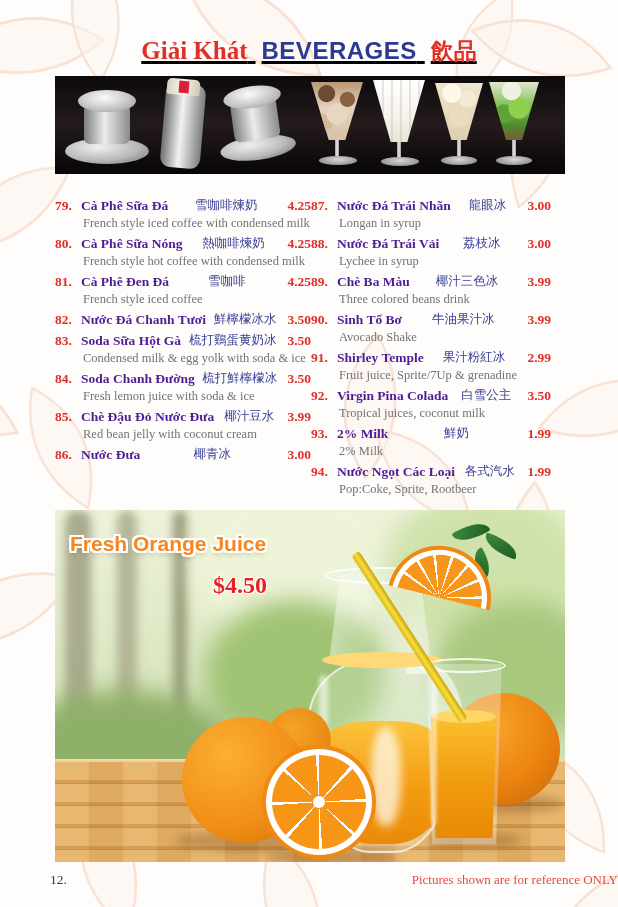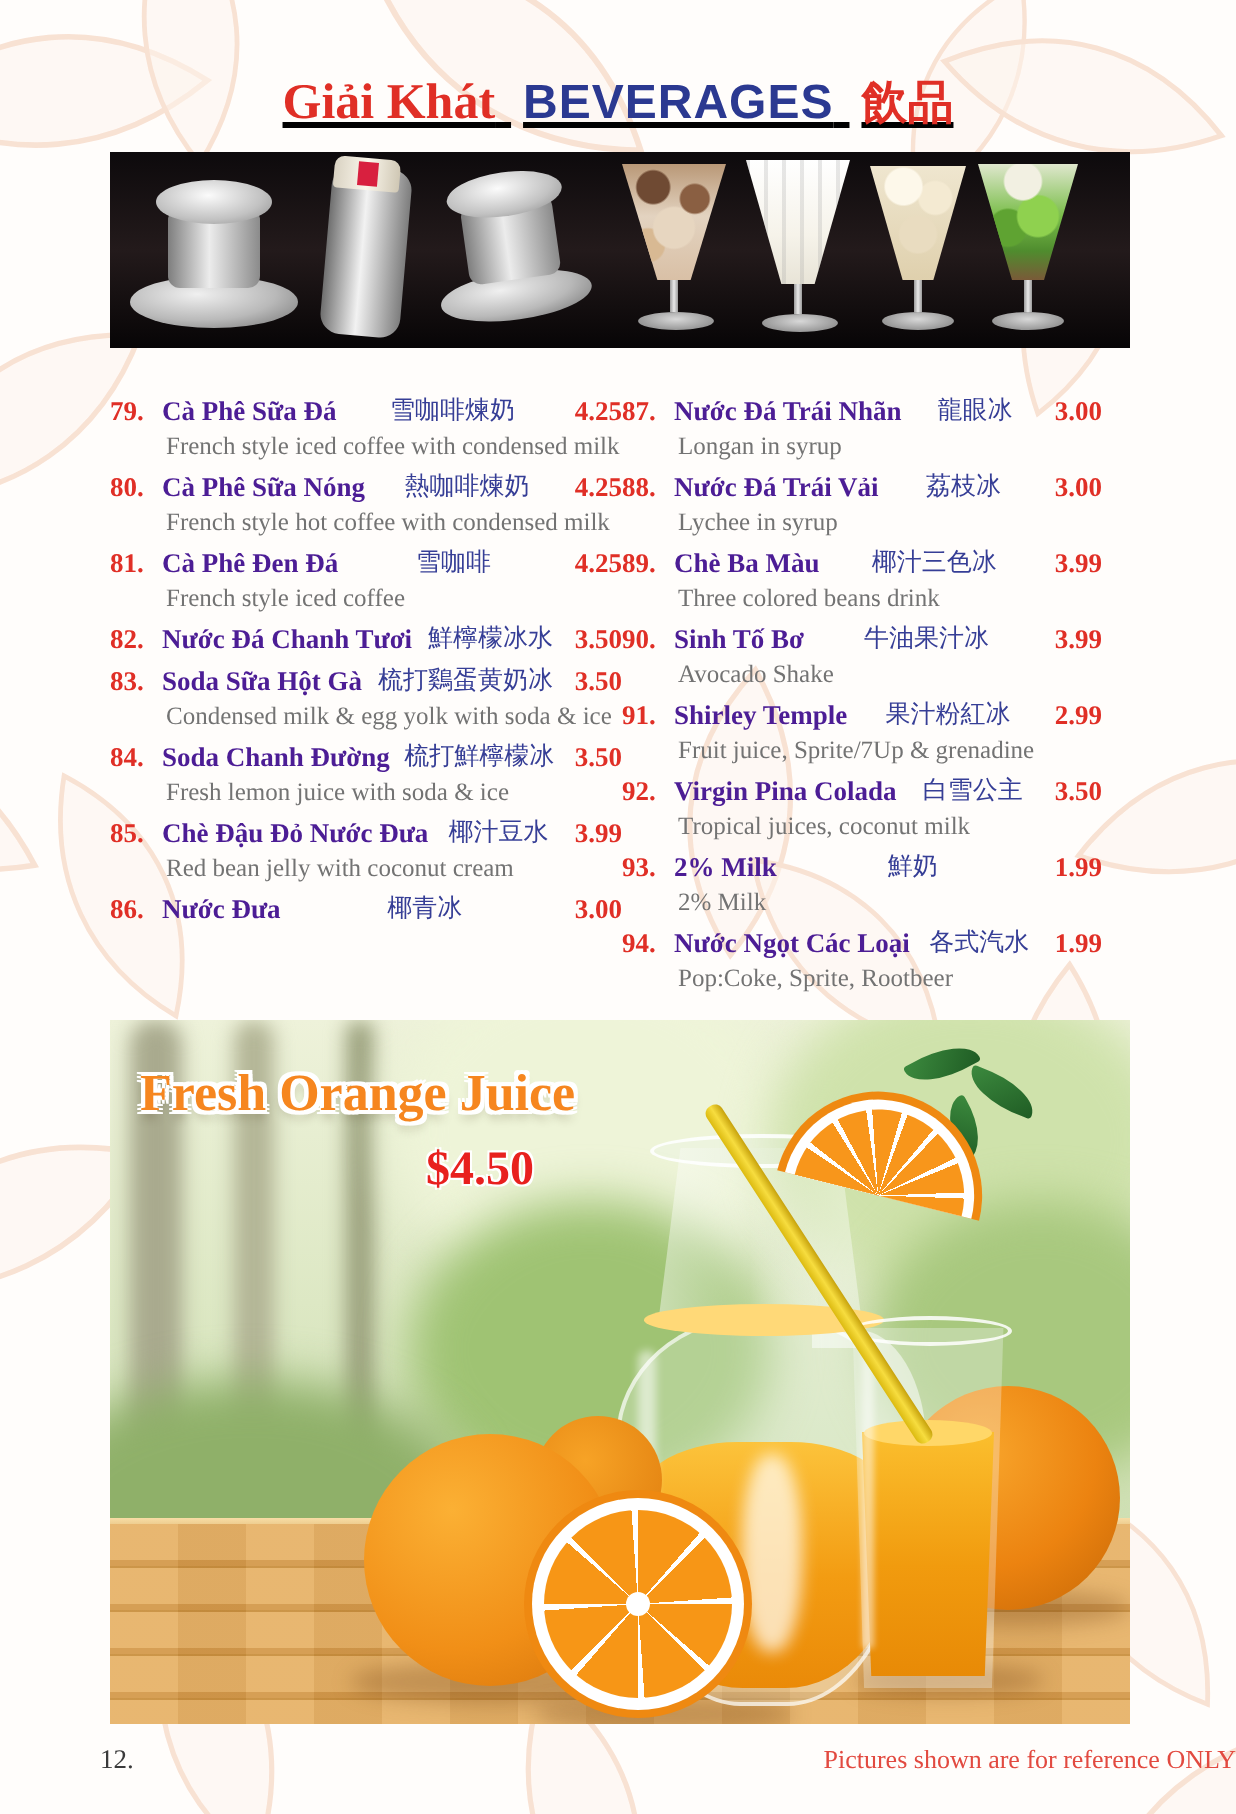--- a/index.html
+++ b/index.html
@@ -107,21 +107,21 @@
   .o-half-rind{left:4px;top:4px;width:106px;height:106px;border-radius:50%;background:#ffffff;}
   .o-half-flesh{left:10px;top:10px;width:94px;height:94px;border-radius:50%;
     background:repeating-conic-gradient(#f79616 0deg 41deg,#ffffff 41deg 45deg);}
   .o-half-core{left:51px;top:51px;width:12px;height:12px;border-radius:50%;background:#fff;}
   .slice{left:334px;top:36px;width:104px;height:88px;transform:rotate(14deg);z-index:9;}
   .slice-peel{left:0;top:0;width:104px;height:52px;border-radius:104px 104px 0 0;background:#ef8911;}
   .slice-rind{left:4px;top:4px;width:96px;height:48px;border-radius:96px 96px 0 0;background:#fff;}
   .slice-flesh{left:9px;top:9px;width:86px;height:43px;border-radius:86px 86px 0 0;
     background:repeating-conic-gradient(from -90deg at 50% 100%,#f8961b 0deg 20deg,#ffffff 20deg 24deg);}
   .leaf{width:36px;height:16px;background:linear-gradient(135deg,#3c8a3e,#1f5c24);border-radius:2px 100% 2px 100%;z-index:9;}
-  .promo-t1{left:15px;top:22px;font-family:Liberation Serif, serif;font-weight:800;font-size:26px;color:#f6861f;z-index:10;
+  .promo-t1{left:15px;top:22px;font-family:Liberation Sans, sans-serif;font-weight:800;font-size:21px;color:#f6861f;z-index:10;
     text-shadow:-2px -2px 0 #fff,2px -2px 0 #fff,-2px 2px 0 #fff,2px 2px 0 #fff,0 -2px 0 #fff,0 2px 0 #fff,-2px 0 0 #fff,2px 0 0 #fff,0 4px 5px rgba(60,40,0,.25);}
   .promo-t2{left:15px;top:58px;font-family:"DejaVu Sans",sans-serif;font-weight:bold;font-size:27px;color:#3d3e96;z-index:10;
     text-shadow:-2px -2px 0 #fff,2px -2px 0 #fff,-2px 2px 0 #fff,2px 2px 0 #fff,0 -2px 0 #fff,0 2px 0 #fff,-2px 0 0 #fff,2px 0 0 #fff;}
   .promo-price{left:158px;top:62px;font-family:"Liberation Serif",serif;font-weight:bold;font-size:24px;color:#e8201e;z-index:10;
     text-shadow:-1px -1px 0 #fff,1px 1px 0 #fff,-1px 1px 0 #fff,1px -1px 0 #fff;}
 
   
   .footer{position:absolute;left:0;right:0;top:872px;z-index:2;}
   .page-num{position:absolute;left:50px;top:0;font-size:13.5px;color:#3a3a3a;}
   .footer-note{display:block;text-align:right;font-size:13px;color:#e24a40;}

